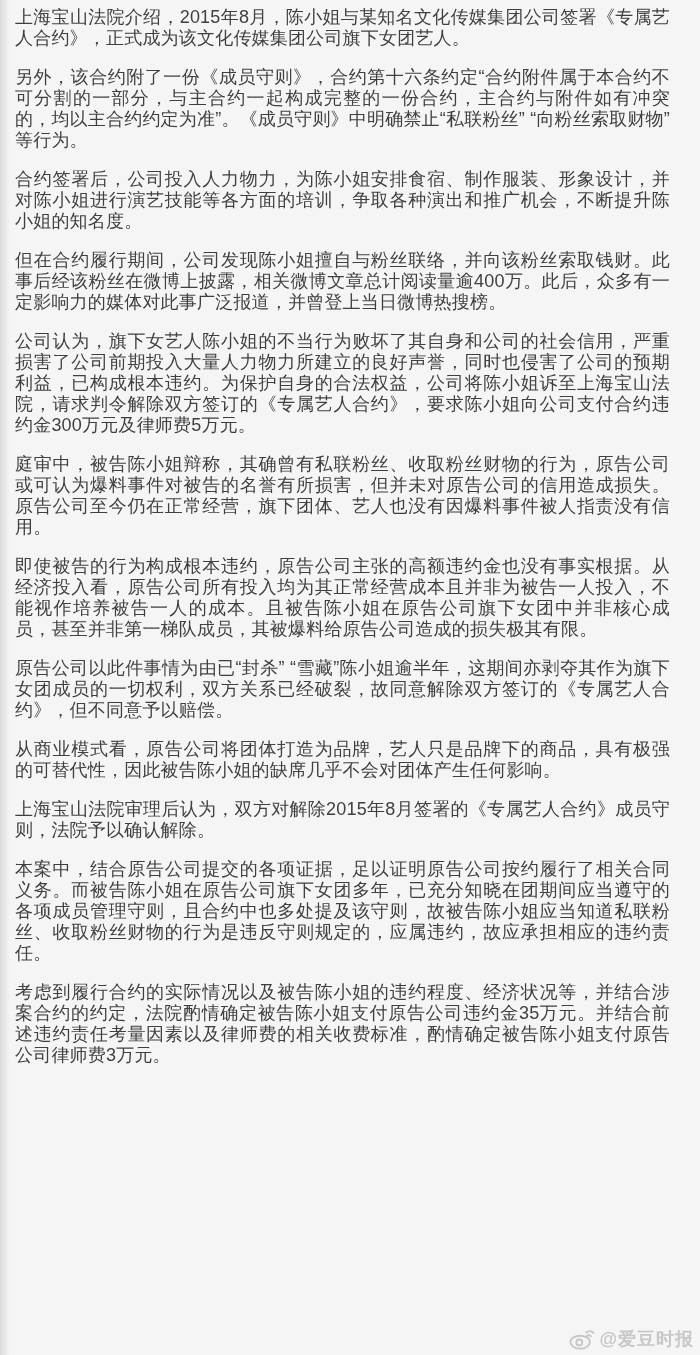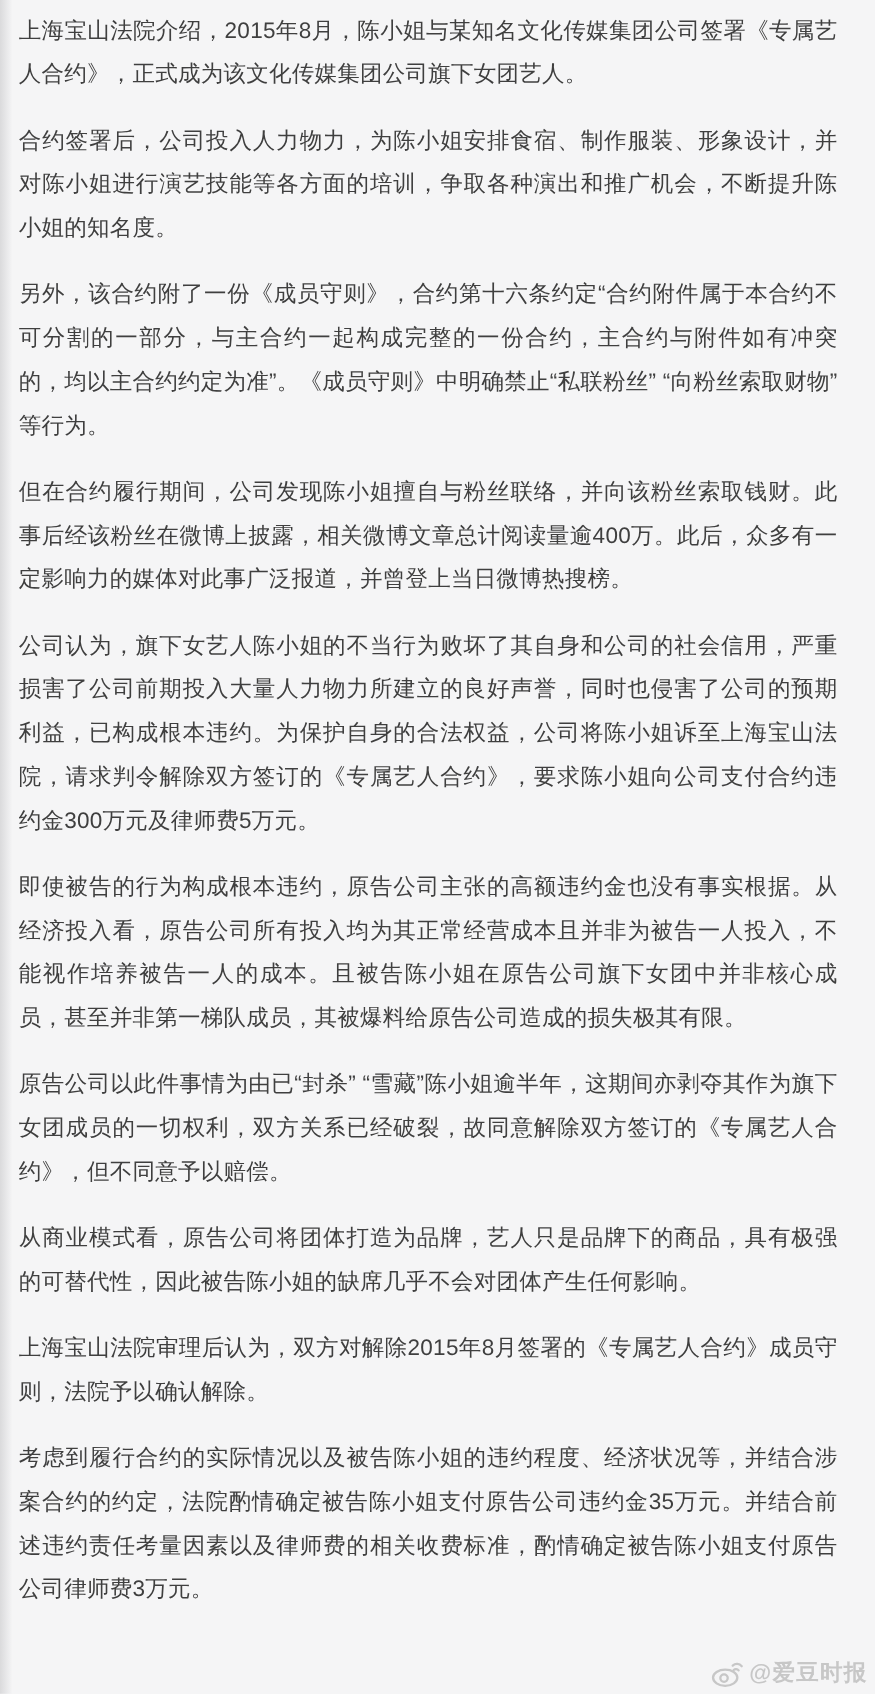--- a/index.html
+++ b/index.html
@@ -17,70 +17,72 @@
   .article {
     box-sizing: border-box;
     width: 700px;
     height: 1355px;
     padding: 7px 17px 0 15px;
     position: relative;
   }
   .para {
     margin: 0 13px 18px 0;
     font-size: 18px;
-    line-height: 35px;
+    line-height: 21px;
     color: #3f3f3f;
     text-align: justify;
     text-justify: inter-ideograph;
     letter-spacing: 0.2px;
     word-break: break-all;
   }
   .edge-shade {
     position: absolute;
     left: 0;
     top: 0;
     width: 10px;
     height: 1355px;
     background: linear-gradient(to right, rgba(110,110,115,0.20), rgba(110,110,115,0));
     pointer-events: none;
   }
   .watermark {
     position: absolute;
     right: 6px;
     bottom: 4px;
     display: flex;
-    align-items: flex-start;
+    align-items: center;
     gap: 3px;
     color: #c7c7c7;
     font-size: 18px;
     font-weight: 700;
     letter-spacing: 1px;
     white-space: nowrap;
     user-select: none;
   }
   .wb-icon {
     display: inline-flex;
     align-items: flex-end;
   }
 </style>
 </head>
 <body>
 
 <div class="edge-shade"></div>
 
 <div class="article">
   <p class="para">上海宝山法院介绍，2015年8月，陈小姐与某知名文化传媒集团公司签署《专属艺人合约》，正式成为该文化传媒集团公司旗下女团艺人。</p>
+  <p class="para">另外，该合约附了一份《成员守则》，合约第十六条约定“合约附件属于本合约不可分割的一部分，与主合约一起构成完整的一份合约，主合约与附件如有冲突的，均以主合约约定为准”。《成员守则》中明确禁止“私联粉丝” “向粉丝索取财物”等行为。</p>
   <p class="para">合约签署后，公司投入人力物力，为陈小姐安排食宿、制作服装、形象设计，并对陈小姐进行演艺技能等各方面的培训，争取各种演出和推广机会，不断提升陈小姐的知名度。</p>
-  <p class="para">另外，该合约附了一份《成员守则》，合约第十六条约定“合约附件属于本合约不可分割的一部分，与主合约一起构成完整的一份合约，主合约与附件如有冲突的，均以主合约约定为准”。《成员守则》中明确禁止“私联粉丝” “向粉丝索取财物”等行为。</p>
   <p class="para">但在合约履行期间，公司发现陈小姐擅自与粉丝联络，并向该粉丝索取钱财。此事后经该粉丝在微博上披露，相关微博文章总计阅读量逾400万。此后，众多有一定影响力的媒体对此事广泛报道，并曾登上当日微博热搜榜。</p>
   <p class="para">公司认为，旗下女艺人陈小姐的不当行为败坏了其自身和公司的社会信用，严重损害了公司前期投入大量人力物力所建立的良好声誉，同时也侵害了公司的预期利益，已构成根本违约。为保护自身的合法权益，公司将陈小姐诉至上海宝山法院，请求判令解除双方签订的《专属艺人合约》，要求陈小姐向公司支付合约违约金300万元及律师费5万元。</p>
+  <p class="para">庭审中，被告陈小姐辩称，其确曾有私联粉丝、收取粉丝财物的行为，原告公司或可认为爆料事件对被告的名誉有所损害，但并未对原告公司的信用造成损失。原告公司至今仍在正常经营，旗下团体、艺人也没有因爆料事件被人指责没有信用。</p>
   <p class="para">即使被告的行为构成根本违约，原告公司主张的高额违约金也没有事实根据。从经济投入看，原告公司所有投入均为其正常经营成本且并非为被告一人投入，不能视作培养被告一人的成本。且被告陈小姐在原告公司旗下女团中并非核心成员，甚至并非第一梯队成员，其被爆料给原告公司造成的损失极其有限。</p>
   <p class="para">原告公司以此件事情为由已“封杀” “雪藏”陈小姐逾半年，这期间亦剥夺其作为旗下女团成员的一切权利，双方关系已经破裂，故同意解除双方签订的《专属艺人合约》，但不同意予以赔偿。</p>
   <p class="para">从商业模式看，原告公司将团体打造为品牌，艺人只是品牌下的商品，具有极强的可替代性，因此被告陈小姐的缺席几乎不会对团体产生任何影响。</p>
   <p class="para">上海宝山法院审理后认为，双方对解除2015年8月签署的《专属艺人合约》成员守则，法院予以确认解除。</p>
+  <p class="para">本案中，结合原告公司提交的各项证据，足以证明原告公司按约履行了相关合同义务。而被告陈小姐在原告公司旗下女团多年，已充分知晓在团期间应当遵守的各项成员管理守则，且合约中也多处提及该守则，故被告陈小姐应当知道私联粉丝、收取粉丝财物的行为是违反守则规定的，应属违约，故应承担相应的违约责任。</p>
   <p class="para">考虑到履行合约的实际情况以及被告陈小姐的违约程度、经济状况等，并结合涉案合约的约定，法院酌情确定被告陈小姐支付原告公司违约金35万元。并结合前述违约责任考量因素以及律师费的相关收费标准，酌情确定被告陈小姐支付原告公司律师费3万元。</p>
 
   <div class="watermark">
     <span class="wb-icon">
       <svg width="28" height="25" viewBox="0 0 30 27" aria-hidden="true">
         <g fill="none" stroke="#c7c7c7" stroke-width="2" stroke-linecap="round">
           <path d="M13 10.5C7.2 10.5 2.5 13.5 2.5 17.3S7.2 24.5 13 24.5s10.5-3.4 10.5-7.2S18.8 10.5 13 10.5z"></path>
           <circle cx="12" cy="17.8" r="3.2"></circle>
           <path d="M19.5 7c2.3-2.1 5.8-1.9 7.8.5"></path>
           <path d="M20.3 10.8c1.3-1.2 3.2-1.1 4.3.3"></path>

